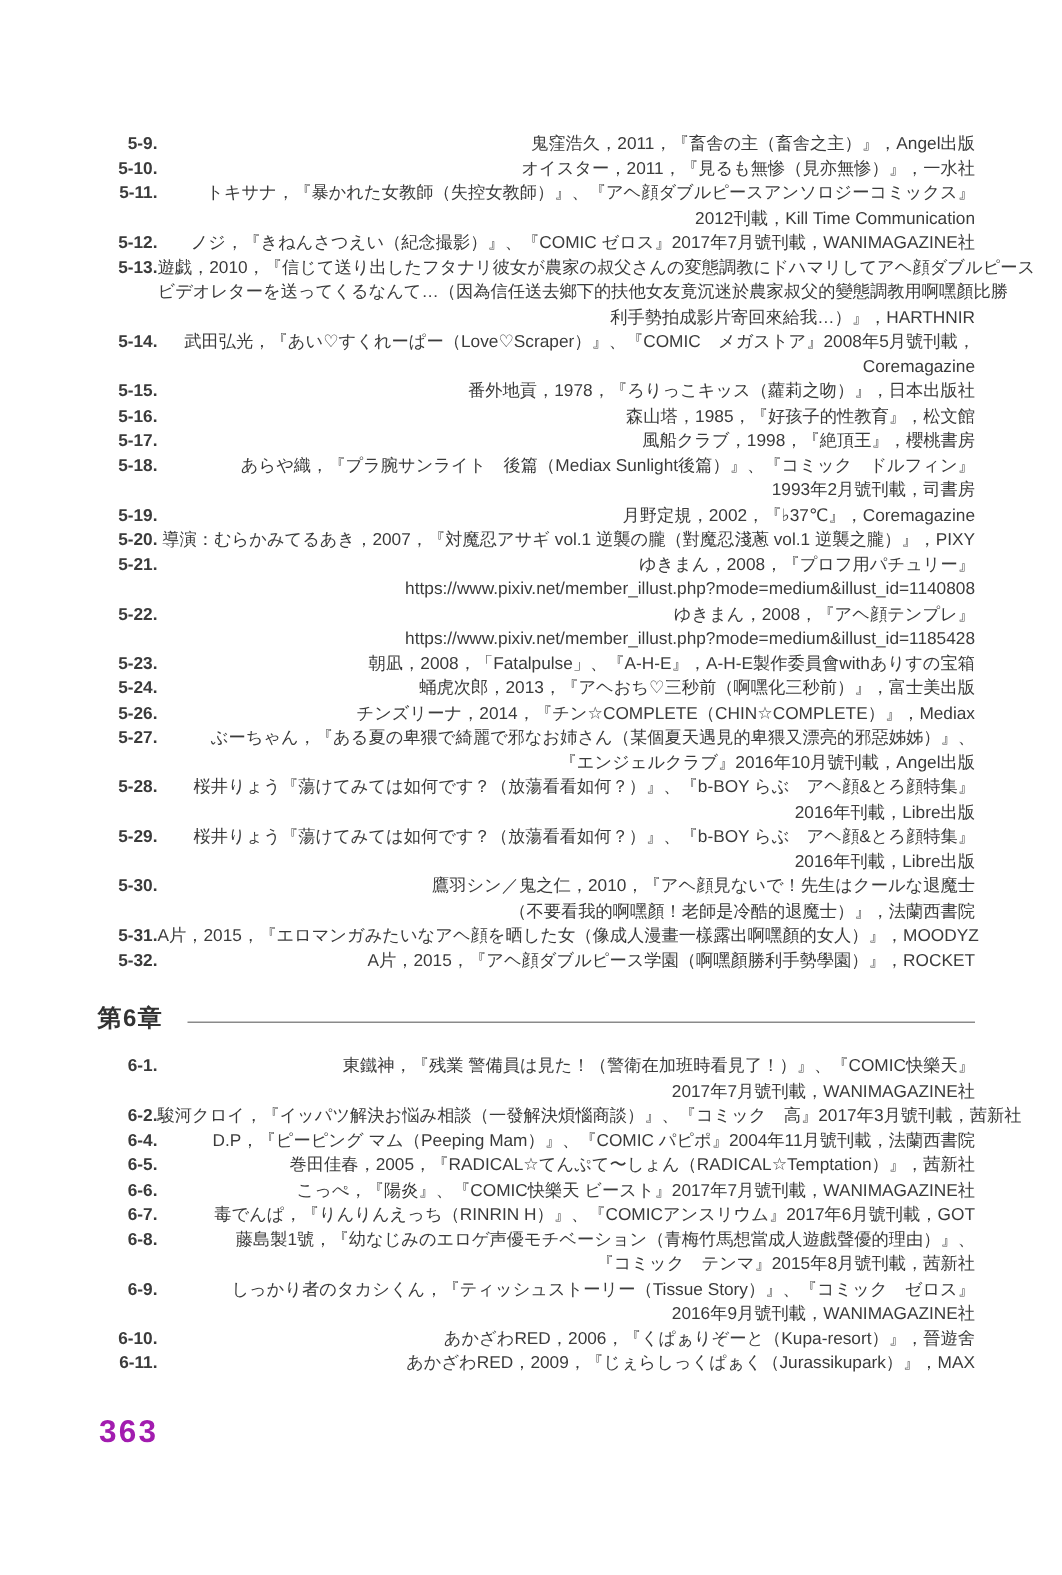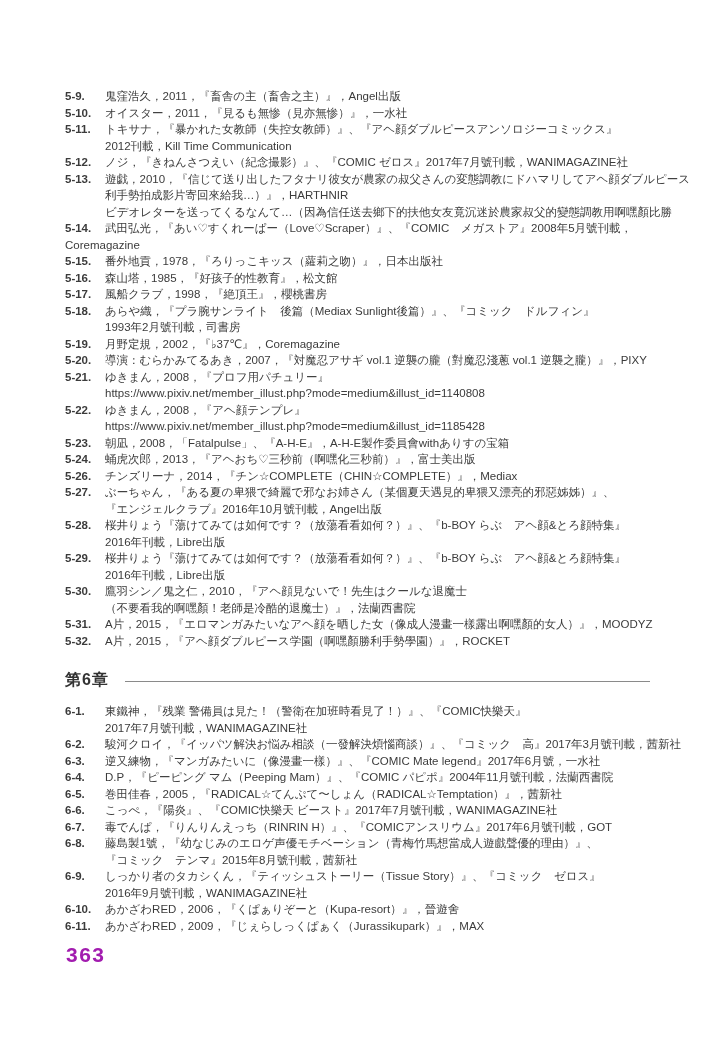--- a/index.html
+++ b/index.html
@@ -8,20 +8,21 @@
     --bg:#ffffff;
   }
   html,body{margin:0;padding:0;background:#fff;}
   .page{
     position:relative;
     width:708px;height:1050px;
     background:var(--bg);
     font-family:"Liberation Sans","DejaVu Sans",sans-serif;
     color:var(--text);
     overflow:hidden;
+    text-align:right;
   }
   .refs{
     position:absolute;
     left:65px;top:88px;right:58px;
   }
   .ref-list{display:block;}
   .ref-item{display:flex;align-items:flex-start;}
   .ref-num{
     flex:none;width:40px;
     font-size:11.5px;line-height:16.5px;
@@ -80,22 +81,22 @@
           <div class="ref-item">
             <span class="ref-num">5-12.</span>
             <div class="ref-body">
               <div class="ref-line">ノジ，『きねんさつえい（紀念撮影）』、『COMIC ゼロス』2017年7月號刊載，WANIMAGAZINE社</div>
             </div>
           </div>
           <div class="ref-item">
             <span class="ref-num">5-13.</span>
             <div class="ref-body">
               <div class="ref-line">遊戯，2010，『信じて送り出したフタナリ彼女が農家の叔父さんの変態調教にドハマリしてアヘ顔ダブルピース</div>
+              <div class="ref-line">ビデオレターを送ってくるなんて…（因為信任送去鄉下的扶他女友竟沉迷於農家叔父的變態調教用啊嘿顏比勝</div>
               <div class="ref-line">利手勢拍成影片寄回來給我…）』，HARTHNIR</div>
-              <div class="ref-line">ビデオレターを送ってくるなんて…（因為信任送去鄉下的扶他女友竟沉迷於農家叔父的變態調教用啊嘿顏比勝</div>
             </div>
           </div>
           <div class="ref-item">
             <span class="ref-num">5-14.</span>
             <div class="ref-body">
               <div class="ref-line">武田弘光，『あい♡すくれーぱー（Love♡Scraper）』、『COMIC　メガストア』2008年5月號刊載，</div>
               <div class="ref-line flush">Coremagazine</div>
             </div>
           </div>
           <div class="ref-item">
@@ -224,26 +225,20 @@
               <div class="ref-line">2017年7月號刊載，WANIMAGAZINE社</div>
             </div>
           </div>
           <div class="ref-item">
             <span class="ref-num">6-2.</span>
             <div class="ref-body">
               <div class="ref-line">駿河クロイ，『イッパツ解決お悩み相談（一發解決煩惱商談）』、『コミック　高』2017年3月號刊載，茜新社</div>
             </div>
           </div>
           <div class="ref-item">
-            <span class="ref-num">6-3.</span>
-            <div class="ref-body">
-              <div class="ref-line">逆又練物，『マンガみたいに（像漫畫一樣）』、『COMIC Mate legend』2017年6月號，一水社</div>
-            </div>
-          </div>
-          <div class="ref-item">
             <span class="ref-num">6-4.</span>
             <div class="ref-body">
               <div class="ref-line">D.P，『ピーピング マム（Peeping Mam）』、『COMIC パピポ』2004年11月號刊載，法蘭西書院</div>
             </div>
           </div>
           <div class="ref-item">
             <span class="ref-num">6-5.</span>
             <div class="ref-body">
               <div class="ref-line">巻田佳春，2005，『RADICAL☆てんぷて〜しょん（RADICAL☆Temptation）』，茜新社</div>
             </div>

